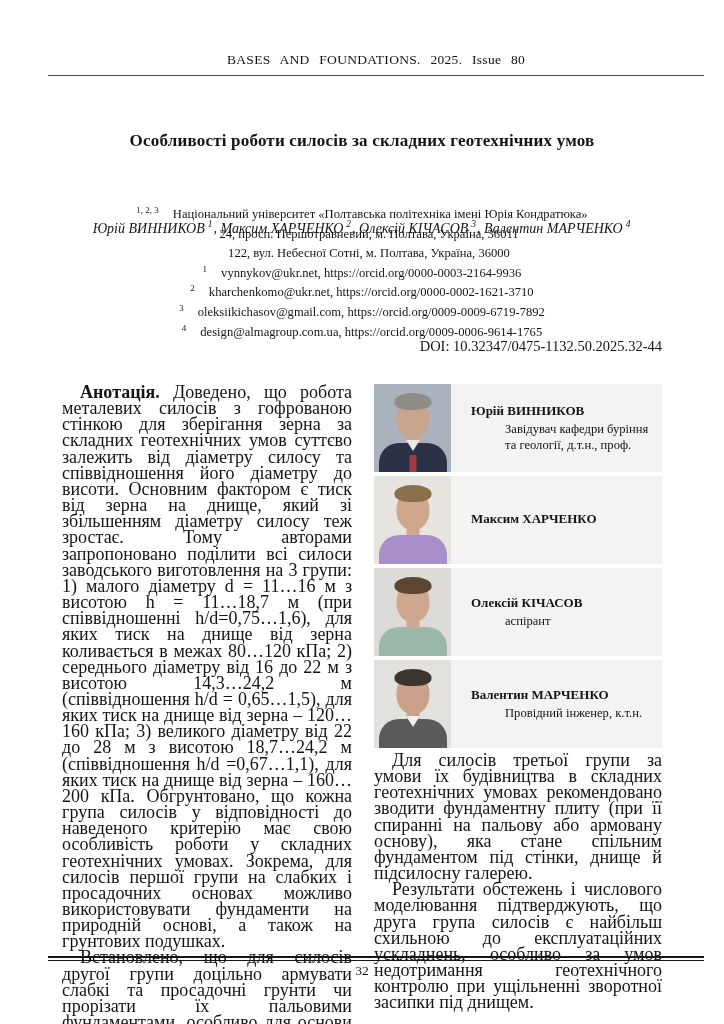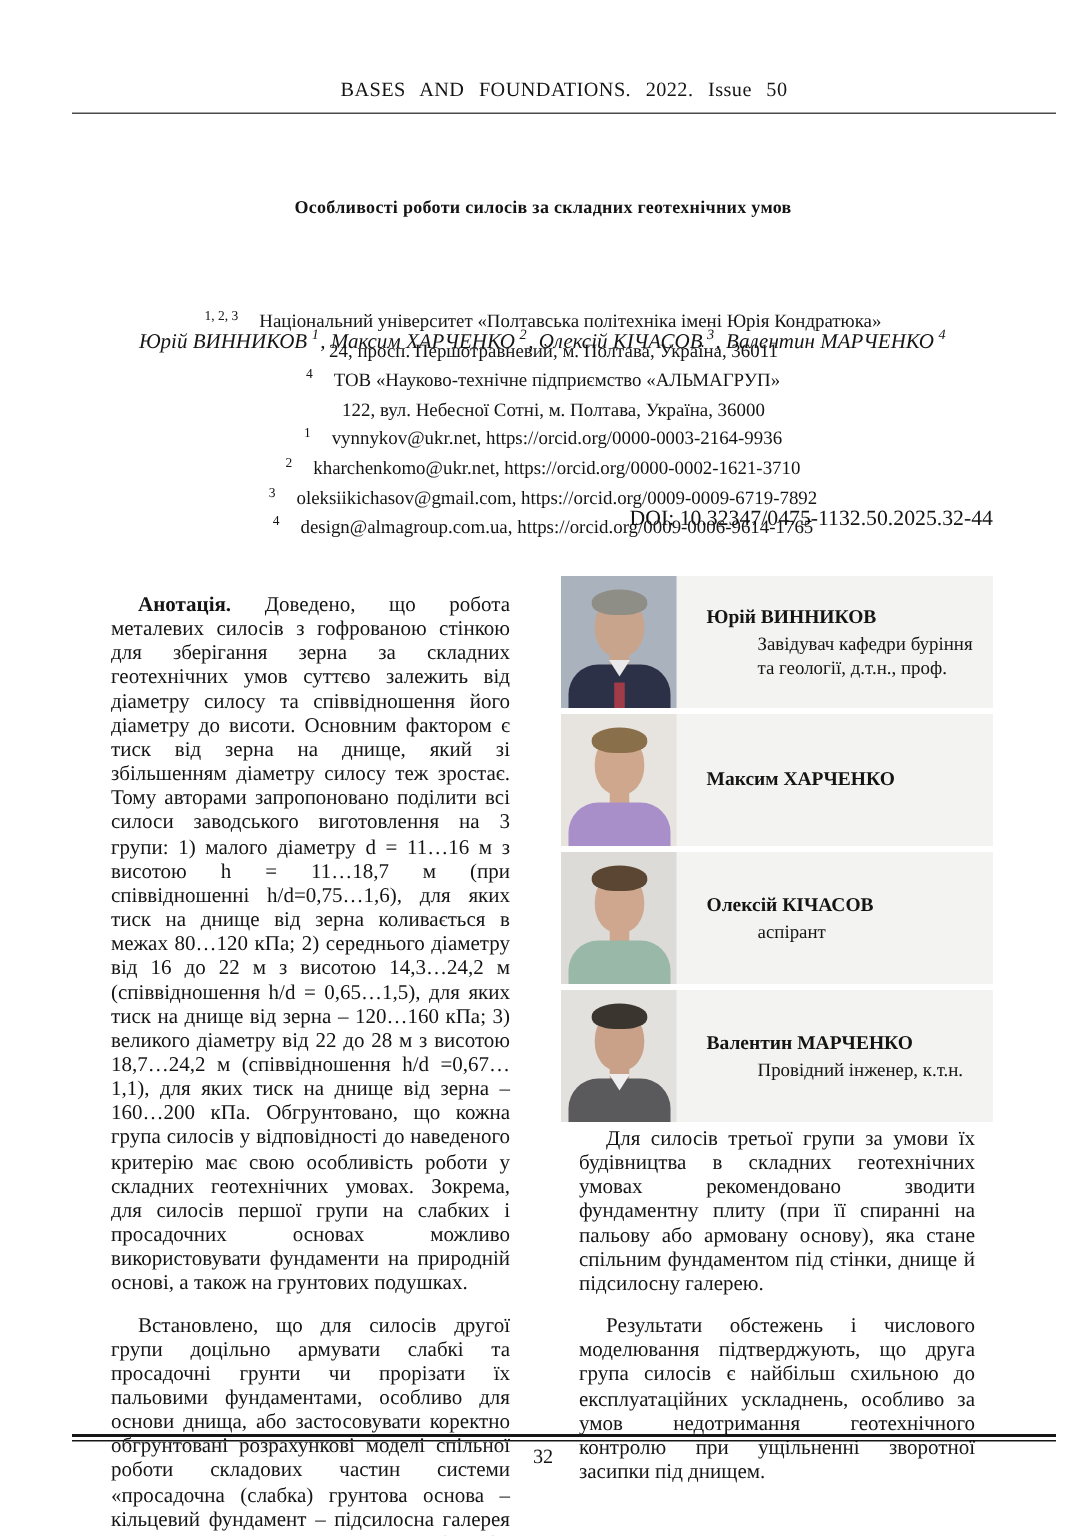--- a/index.html
+++ b/index.html
@@ -10,42 +10,42 @@
   }
   
   .running-head{
     position:absolute;top:52px;left:48px;right:20px;
     text-align:center;font-size:13.5px;word-spacing:6px;letter-spacing:.3px;
     padding-bottom:7px;border-bottom:1.4px solid #4a4a4a;
   }
   
   .article-title{
     position:absolute;top:131px;left:62px;right:62px;
-    text-align:center;font-weight:bold;font-size:12px;letter-spacing:.2px;
+    text-align:center;font-weight:bold;font-size:17px;letter-spacing:.2px;
   }
   .authors-line{
     position:absolute;top:171px;left:34px;right:34px;
     text-align:center;font-style:italic;font-size:14px;white-space:nowrap;margin-top:48px;
   }
   .authors-line sup{font-size:9.5px;font-style:italic;margin-left:3px;margin-right:1px;}
   .affiliations{
     position:absolute;top:203px;left:62px;right:62px;
     text-align:center;font-size:12.6px;line-height:15.4px;
   }
   .affiliations sup{font-size:9px;margin-right:14px;}
   .doi-line{
     position:absolute;top:338px;left:62px;right:62px;
     text-align:right;font-size:14.5px;
   }
   
   .columns{position:absolute;top:384px;left:62px;width:600px;display:flex;gap:22px;}
   .col-left{width:290px;flex:none;}
   .col-right{width:288px;flex:none;}
   p.body-text{
-    margin:12px;font-size:14px;line-height:16.15px;text-align:justify;
+    margin:0;font-size:18px;line-height:16.15px;text-align:justify;
     text-indent:18px;
   }
   p.body-text .abs-label{font-weight:bold;}
   
   .card{display:flex;height:88px;margin-bottom:4px;background:#f3f3f2;}
   .photo{width:77px;height:88px;flex:none;position:relative;overflow:hidden;background:var(--bg,#ddd);}
   .photo .head{position:absolute;left:50%;top:13px;transform:translateX(-50%);
     width:33px;height:41px;border-radius:50% 50% 46% 46%;background:var(--skin,#c9a48c);z-index:2;}
   .photo .hair{position:absolute;left:50%;top:9px;transform:translateX(-50%);
     width:37px;height:17px;border-radius:50% 50% 42% 42%;background:var(--hair,#555);z-index:3;}
@@ -67,35 +67,34 @@
   
   .footer-rule{position:absolute;top:956px;left:48px;right:20px;height:2px;
     border-top:2px solid #161616;border-bottom:1px solid #161616;}
   .page-number{position:absolute;top:963px;left:0;right:0;text-align:center;font-size:13.5px;}
 </style>
 </head>
 <body>
 
 <div class="page">
 
-  <div class="running-head">BASES AND FOUNDATIONS. 2022. Issue 50</div>
+  <div class="running-head">BASES AND FOUNDATIONS. 2025. Issue 80</div>
 
   <h1 class="article-title" style="margin:0;">Особливості роботи силосів за складних геотехнічних умов</h1>
 
   <div class="authors-line">
     <span><span>Юрій ВИННИКОВ</span><sup>1</sup><span>, </span></span>
     <span><span>Максим ХАРЧЕНКО</span><sup>2</sup><span>, </span></span>
     <span><span>Олексій КІЧАСОВ</span><sup>3</sup><span>, </span></span>
     <span><span>Валентин МАРЧЕНКО</span><sup>4</sup><span></span></span>
   </div>
 
   <div class="affiliations">
     <div><sup>1, 2, 3</sup><span>Національний університет «Полтавська політехніка імені Юрія Кондратюка»</span></div>
     <div><sup></sup><span>24, просп. Першотравневий, м. Полтава, Україна, 36011</span></div>
-    <div><sup>4</sup><span>ТОВ «Науково-технічне підприємство «АЛЬМАГРУП»</span></div>
     <div><sup></sup><span>122, вул. Небесної Сотні, м. Полтава, Україна, 36000</span></div>
     <div><sup>1</sup><span>vynnykov@ukr.net, https://orcid.org/0000-0003-2164-9936</span></div>
     <div><sup>2</sup><span>kharchenkomo@ukr.net, https://orcid.org/0000-0002-1621-3710</span></div>
     <div><sup>3</sup><span>oleksiikichasov@gmail.com, https://orcid.org/0009-0009-6719-7892</span></div>
     <div><sup>4</sup><span>design@almagroup.com.ua, https://orcid.org/0009-0006-9614-1765</span></div>
   </div>
 
   <div class="doi-line">DOI: 10.32347/0475-1132.50.2025.32-44</div>
 
   <div class="columns">

